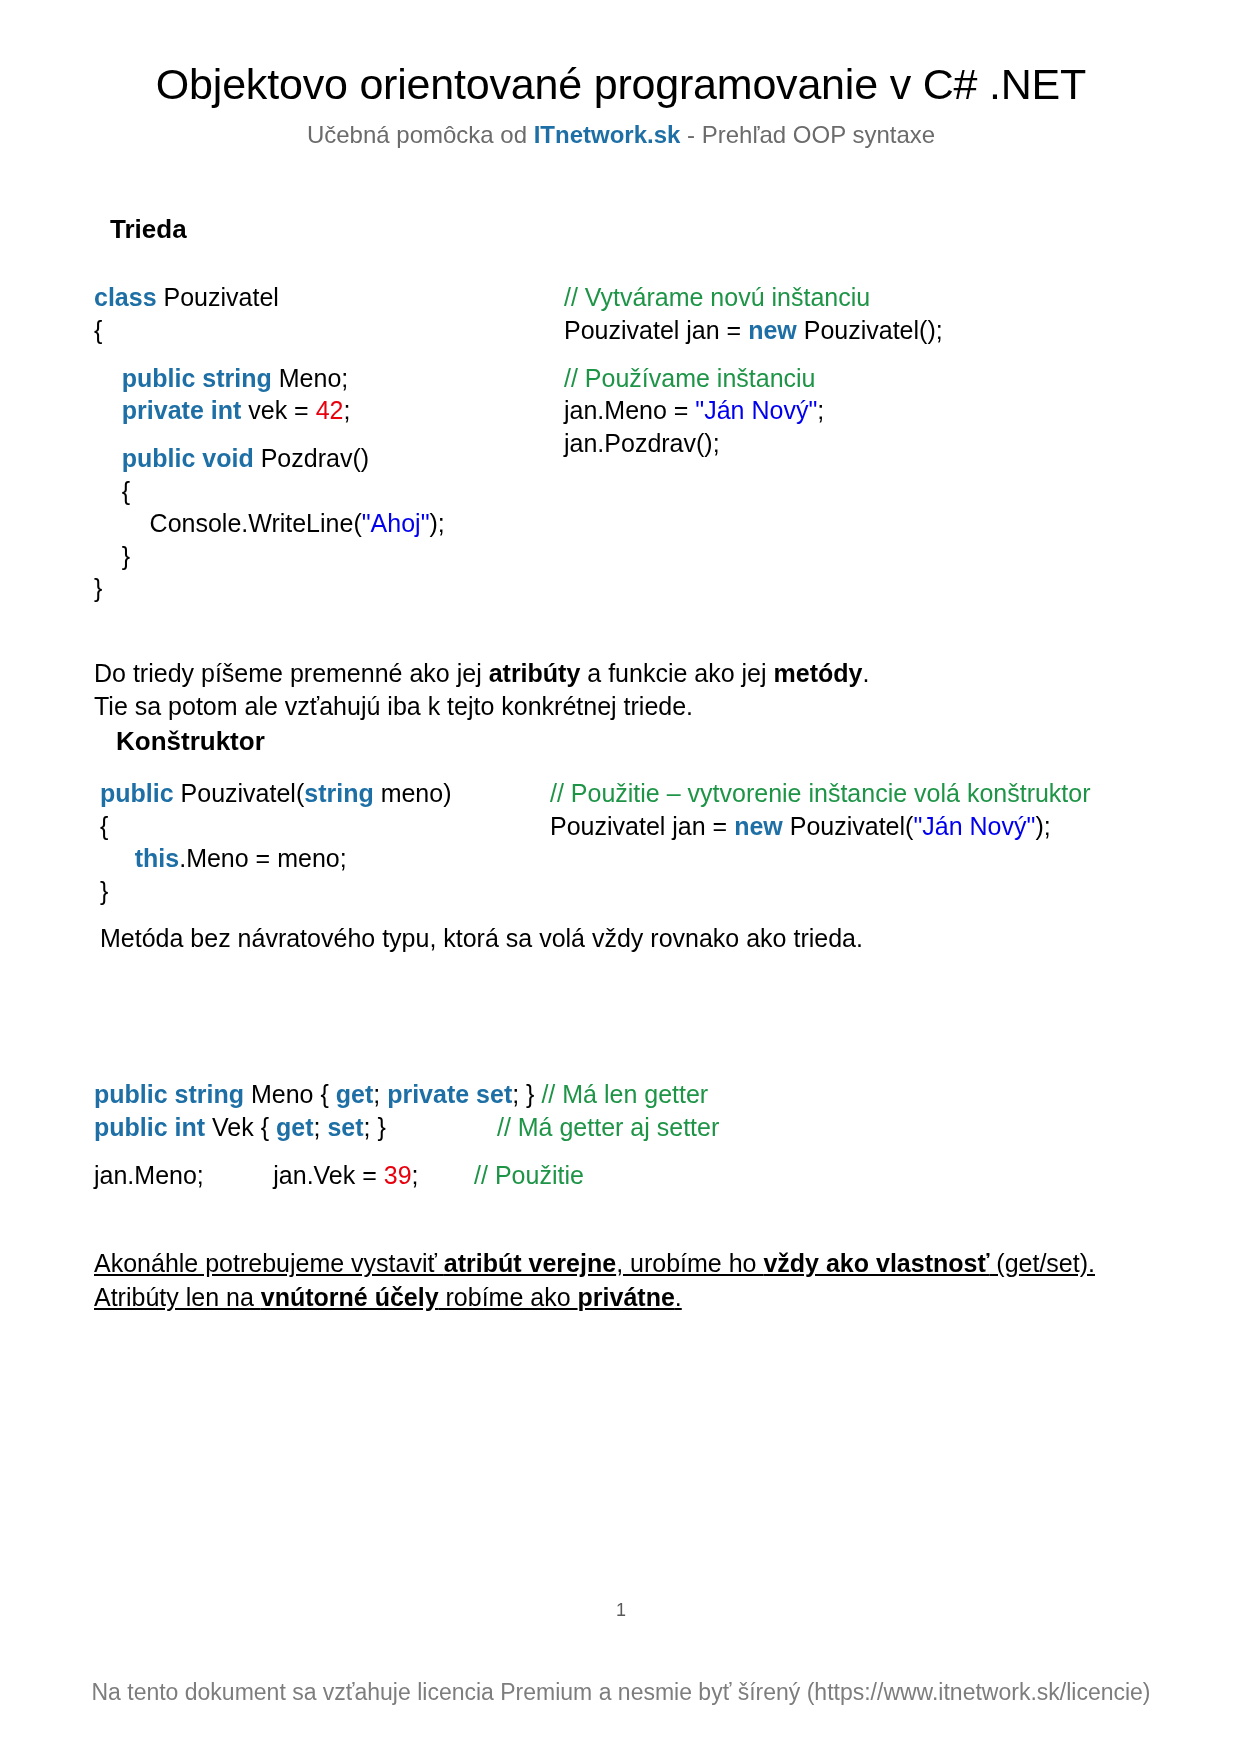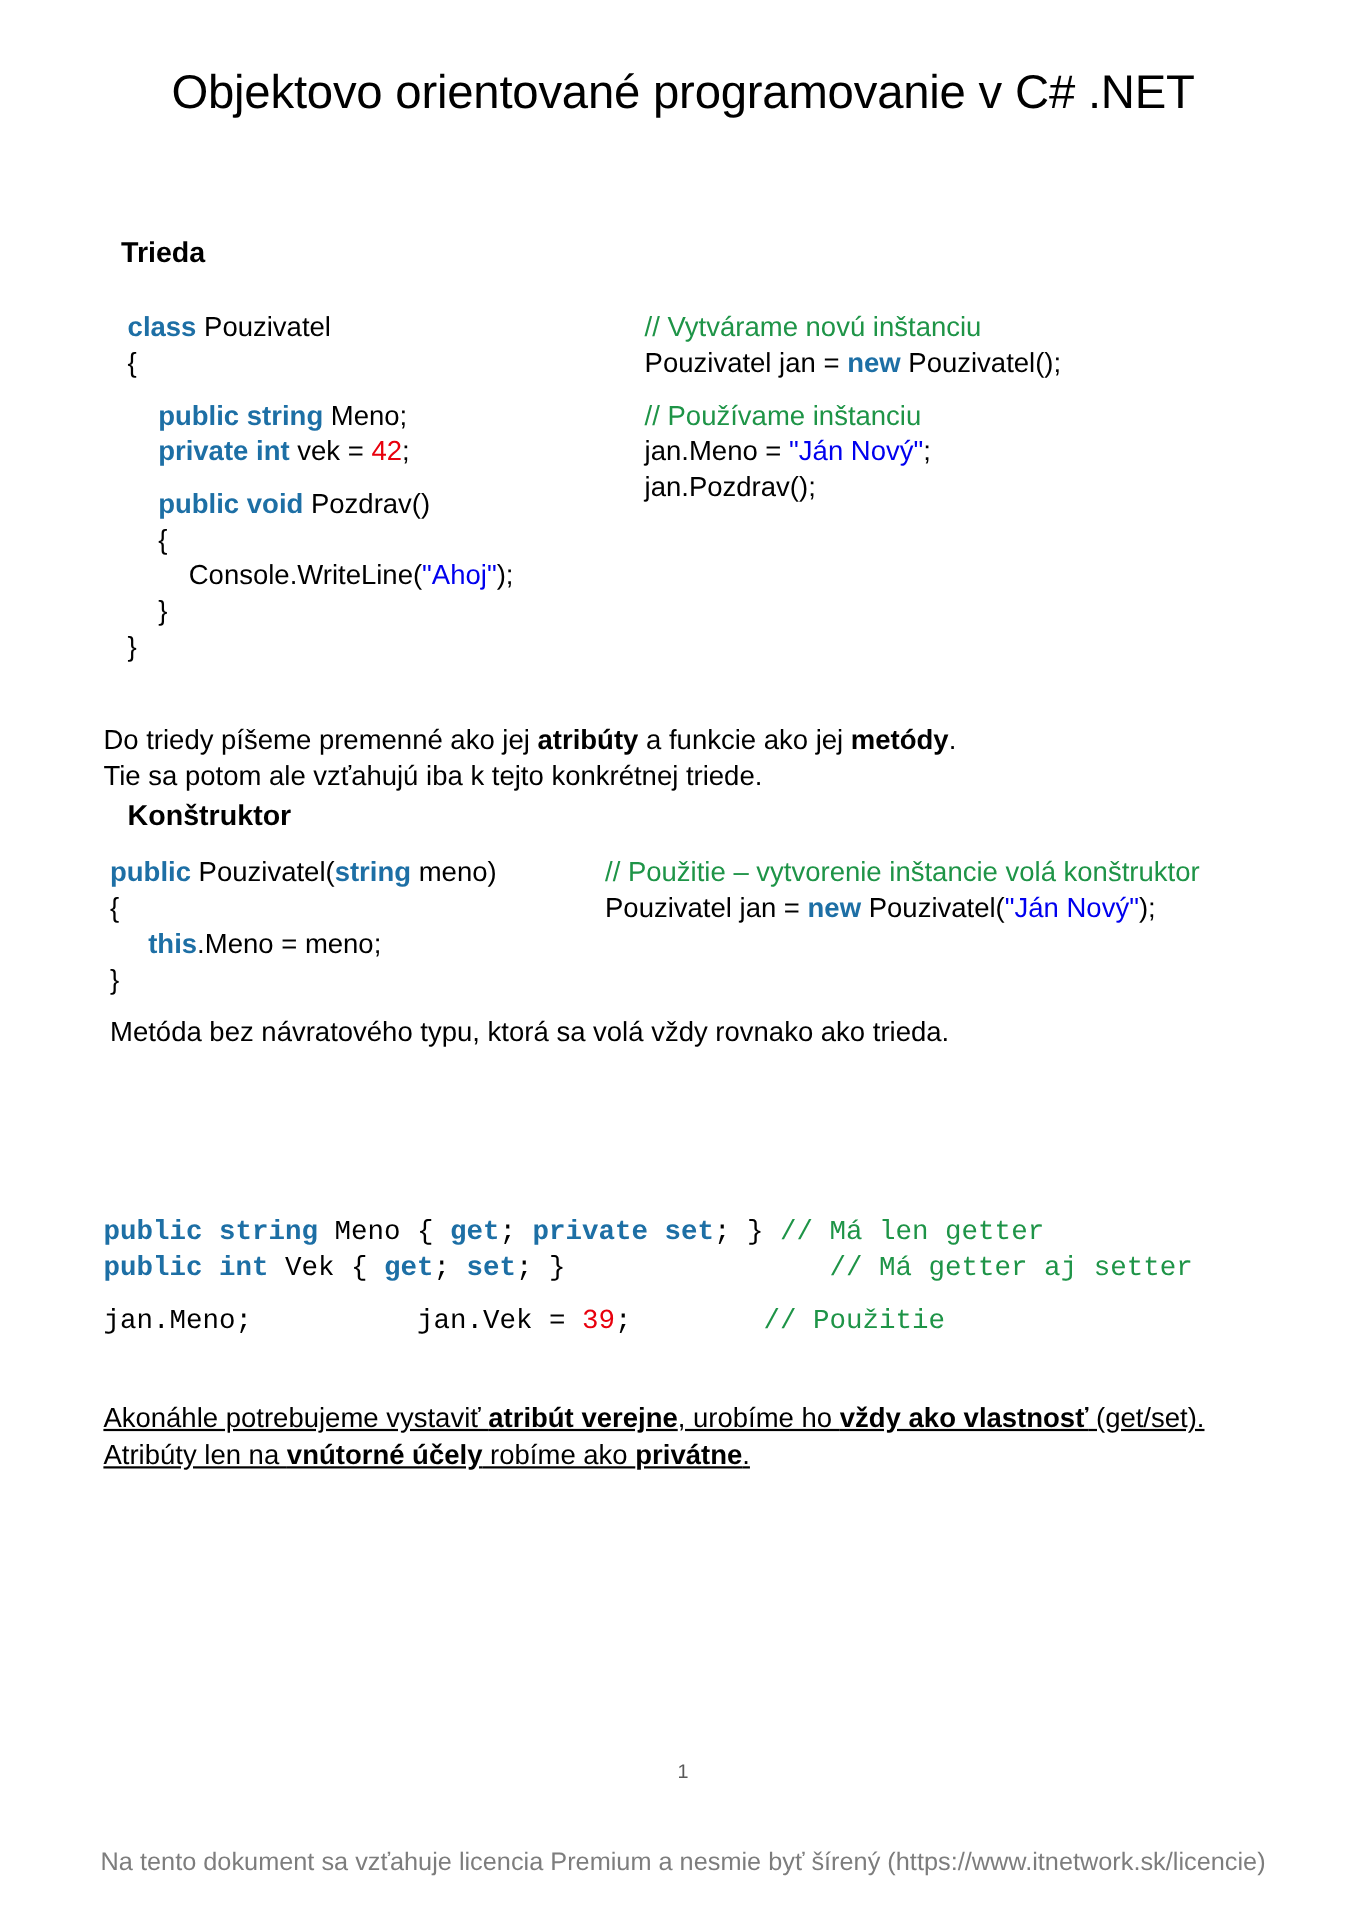--- a/index.html
+++ b/index.html
@@ -112,25 +112,28 @@
 
   
   .abs { position: absolute; }
 </style>
 </head>
 <body>
 
 <div class="page">
 
   <h1 class="doc-title">Objektovo orientované programovanie v C# .NET</h1>
+  <div class="doc-subtitle">
+    <span>Učebná pomôcka od </span><span class="brand">ITnetwork.sk</span><span> - Prehľad OOP syntaxe</span>
+  </div>
 
   <div class="abs section" style="left:94px; top:198px; width:1060px;">
     <div class="section-heading">Trieda</div>
 
-    <div class="code-block" style="margin-top:36px;margin-left:22px;">
+    <div class="code-block" style="margin-top:36px;">
       <div class="code-col left"><span class="kw">class</span><span> Pouzivatel</span>
 <span>{</span>
 <span class="blank"></span>    <span class="kw">public string</span><span> Meno;</span>
     <span class="kw">private int</span><span> vek = </span><span class="num">42</span><span>;</span>
 <span class="blank"></span>    <span class="kw">public void</span><span> Pozdrav()</span>
 <span>    {</span>
 <span>        Console.WriteLine(</span><span class="str">"Ahoj"</span><span>);</span>
 <span>    }</span>
 <span>}</span></div>
 
@@ -158,21 +161,21 @@
 
       <div class="code-col right"><span class="cmt">// Použitie – vytvorenie inštancie volá konštruktor</span>
 <span>Pouzivatel jan = </span><span class="kw">new</span><span> Pouzivatel(</span><span class="str">"Ján Nový"</span><span>);</span></div>
     </div>
 
     <p class="para" style="margin-top:15px;">Metóda bez návratového typu, ktorá sa volá vždy rovnako ako trieda.</p>
   </div>
 
   <div class="abs section" style="left:94px; top:1078px; width:1060px;">
 
-    <div class="code-col" style="margin-top:26px;font-family:Liberation Mono, monospace;"><span class="kw">public string</span><span> Meno { </span><span class="kw">get</span><span>; </span><span class="kw">private set</span><span>; }</span> <span class="cmt">// Má len getter</span>
+    <div class="code-col" style=""><span class="kw">public string</span><span> Meno { </span><span class="kw">get</span><span>; </span><span class="kw">private set</span><span>; }</span> <span class="cmt">// Má len getter</span>
 <span class="kw">public int</span><span> Vek { </span><span class="kw">get</span><span>; </span><span class="kw">set</span><span>; }</span>                <span class="cmt">// Má getter aj setter</span>
 <span class="blank"></span><span>jan.Meno;</span>          <span>jan.Vek = </span><span class="num">39</span><span>;</span>        <span class="cmt">// Použitie</span></div>
 
     <p class="para" style="margin-top:56px;text-decoration:underline;">
       <span>Akonáhle potrebujeme vystaviť </span><b>atribút verejne</b><span>, urobíme ho </span><b>vždy ako vlastnosť</b><span> (get/set). Atribúty len na </span><b>vnútorné účely</b><span> robíme ako </span><b>privátne</b><span>.</span>
     </p>
   </div>
 
   <div class="page-number">1</div>
   <div class="license">Na tento dokument sa vzťahuje licencia Premium a nesmie byť šírený (https://www.itnetwork.sk/licencie)</div>

